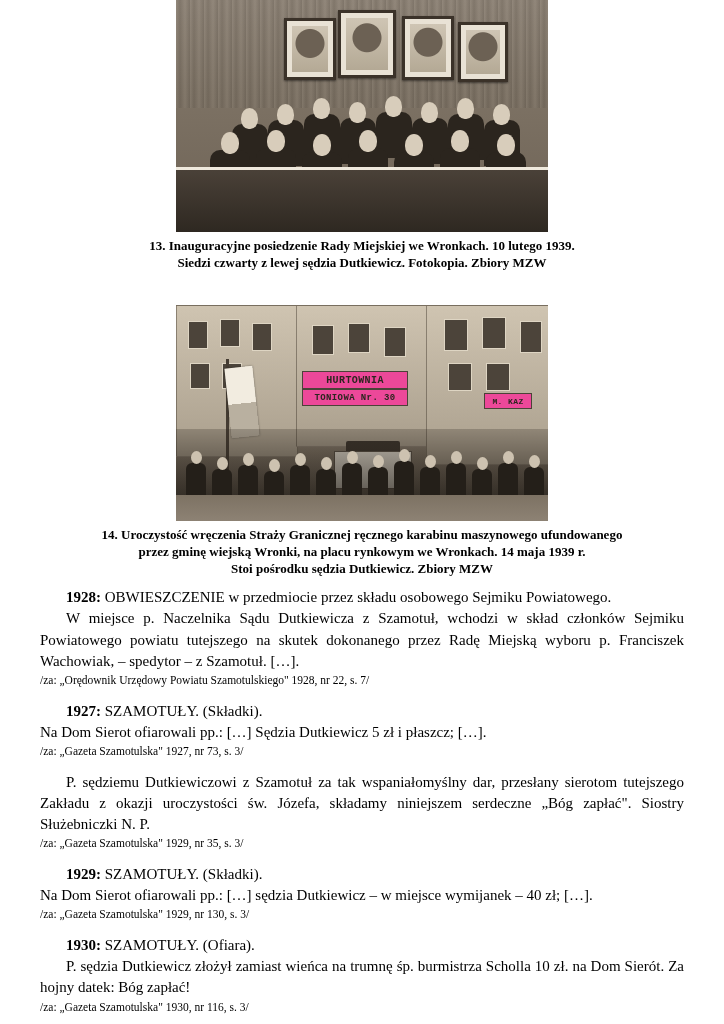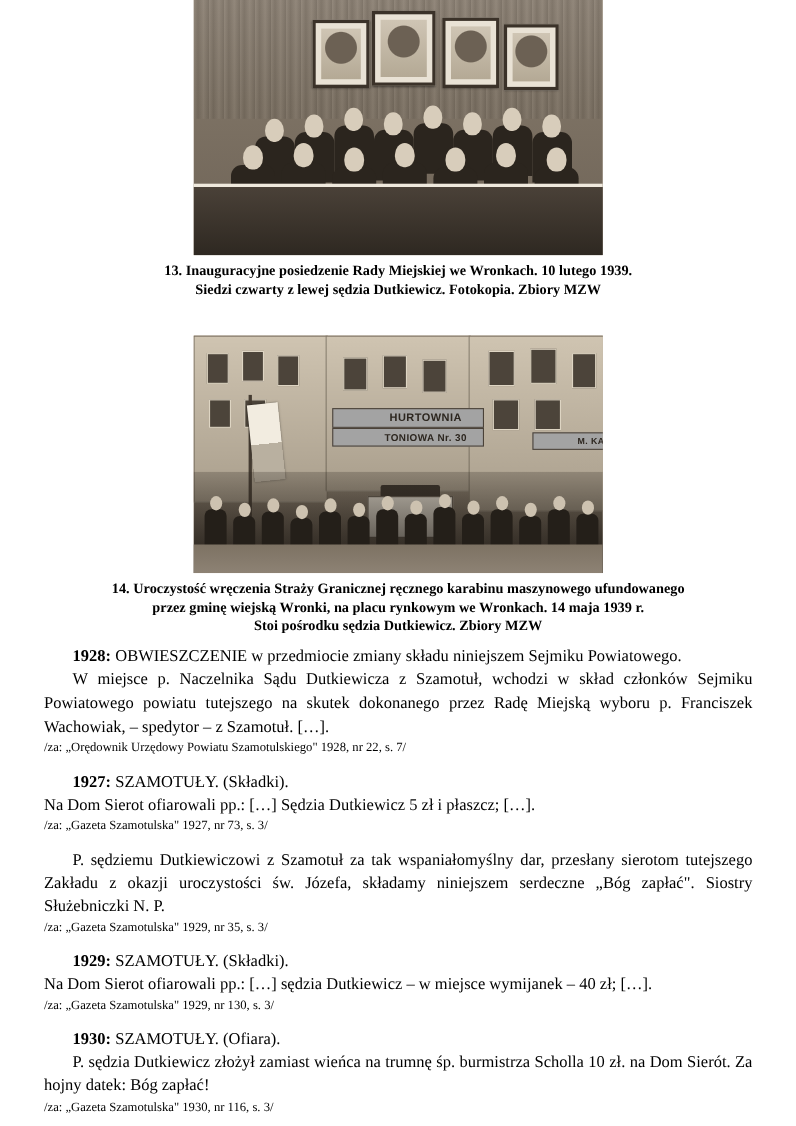--- a/index.html
+++ b/index.html
@@ -119,32 +119,31 @@
     background: linear-gradient(to bottom, #cfc4b1, #a99e8c);
     border: 1px solid rgba(60,50,40,.45);
   }
   .win {
     position: absolute;
     background: #4c443a;
     border: 1px solid #ded5c3;
   }
   .banner {
     position: absolute;
-    background: #a3a3a3;
+    background: #ec4899;
     color: #2c261f;
-    font-family: Liberation Sans, sans-serif;
+    font-family: Liberation Mono, monospace;
     font-weight: bold;
     letter-spacing: .4px;
     display: flex;
     align-items: center;
     justify-content: center;
     border: 1px solid #4b4238;
     overflow: hidden;
     white-space: nowrap;
-    padding-left: 32px;
   }
   .p2-crowd {
     position: absolute; left: 0; bottom: 0; width: 100%; height: 92px;
     background: linear-gradient(to bottom, rgba(45,38,31,.25), rgba(30,25,20,.88));
   }
   .p2-ground {
     position: absolute; left: 0; bottom: 0; width: 100%; height: 26px;
     background: linear-gradient(to bottom, #7d7263, #8d8274);
   }
   .p2-flag {
@@ -325,21 +324,21 @@
       <div>przez gminę wiejską Wronki, na placu rynkowym we Wronkach. 14 maja 1939 r.</div>
       <div>Stoi pośrodku sędzia Dutkiewicz. Zbiory MZW</div>
     </div>
   </div>
 
   <div class="gap-after-cap2"></div>
 
   <div class="body-text">
 
     <div class="entry">
-      <p class="indent"><span class="lead">1928:</span><span> OBWIESZCZENIE w przedmiocie zmiany składu niniejszem Sejmiku Powiatowego.</span></p>
+      <p class="indent"><span class="lead">1928:</span><span> OBWIESZCZENIE w przedmiocie przez składu osobowego Sejmiku Powiatowego.</span></p>
       <p class="indent">W miejsce p. Naczelnika Sądu Dutkiewicza z Szamotuł, wchodzi w skład członków Sejmiku Powiatowego powiatu tutejszego na skutek dokonanego przez Radę Miejską wyboru p. Franciszek Wachowiak, – spedytor – z Szamotuł. […].</p>
       <p class="src">/za: „Orędownik Urzędowy Powiatu Szamotulskiego" 1928, nr 22, s. 7/</p>
     </div>
 
     <div class="entry">
       <p class="indent"><span class="lead">1927:</span><span> SZAMOTUŁY. (Składki).</span></p>
       <p>Na Dom Sierot ofiarowali pp.: […] Sędzia Dutkiewicz 5 zł i płaszcz; […].</p>
       <p class="src">/za: „Gazeta Szamotulska" 1927, nr 73, s. 3/</p>
     </div>
 

